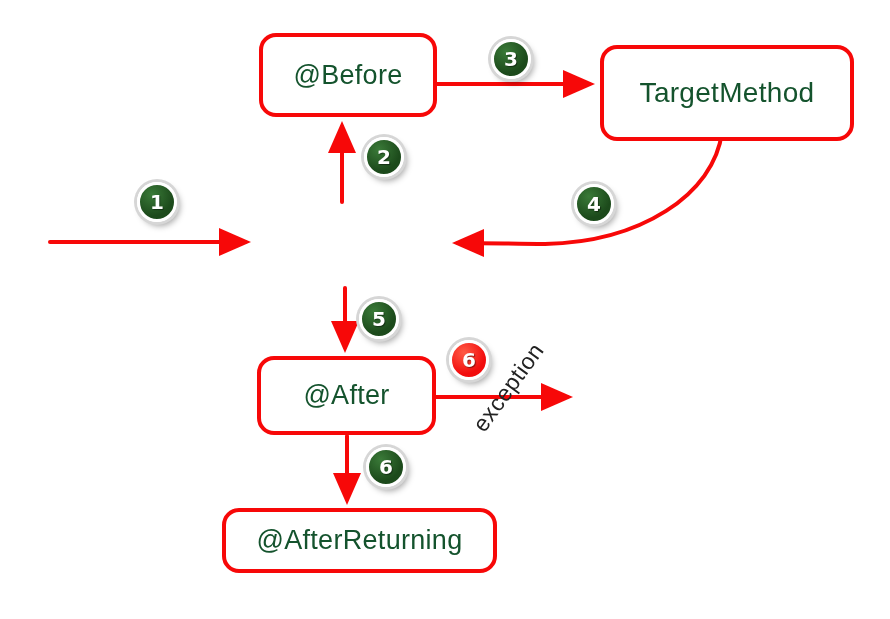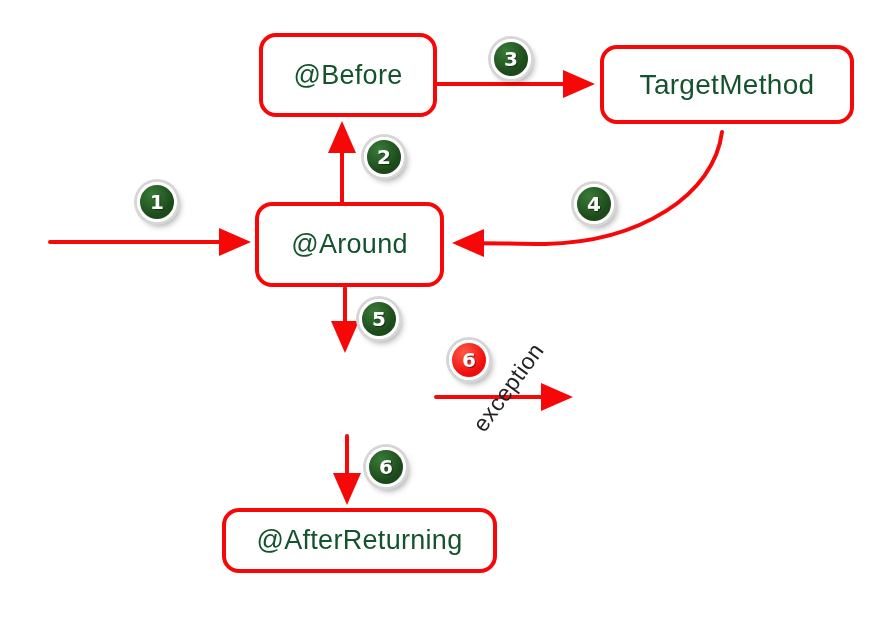--- a/index.html
+++ b/index.html
@@ -29,21 +29,21 @@
     border-radius: 17px;
     display: flex;
     align-items: center;
     justify-content: center;
     color: #14532d;
     font-size: 27px;
     letter-spacing: 0.3px;
     z-index: 2;
   }
   .node-before         { left: 259px; top: 33px;  width: 178px; height: 84px; }
-  .node-target-method  { left: 600px; top: 45px;  width: 254px; height: 79px; font-size: 28px; text-align: center; }
+  .node-target-method  { left: 600px; top: 45px;  width: 254px; height: 96px; font-size: 28px; text-align: center; }
   .node-around         { left: 255px; top: 202px; width: 189px; height: 85px; }
   .node-after          { left: 257px; top: 356px; width: 179px; height: 79px; }
   .node-after-throwing { left: 578px; top: 353px; width: 279px; height: 84px; }
   .node-after-returning{ left: 222px; top: 508px; width: 275px; height: 65px; }
 
   .badge {
     position: absolute;
     width: 34px;
     height: 34px;
     border-radius: 50%;
@@ -115,24 +115,24 @@
   </svg>
 
   <div class="node node-before">
     <span>@Before</span>
   </div>
 
   <div class="node node-target-method">
     <span>TargetMethod</span>
   </div>
 
-  <div class="node node-around">
-    <span>@Around</span>
+
+  <div class="node node-after">
+    <span>@After</span>
   </div>
-
 
 
   <div class="node node-after-returning">
     <span>@AfterReturning</span>
   </div>
 
   <div class="badge badge-step1">
     <span>1</span>
   </div>
   <div class="badge badge-step2">

